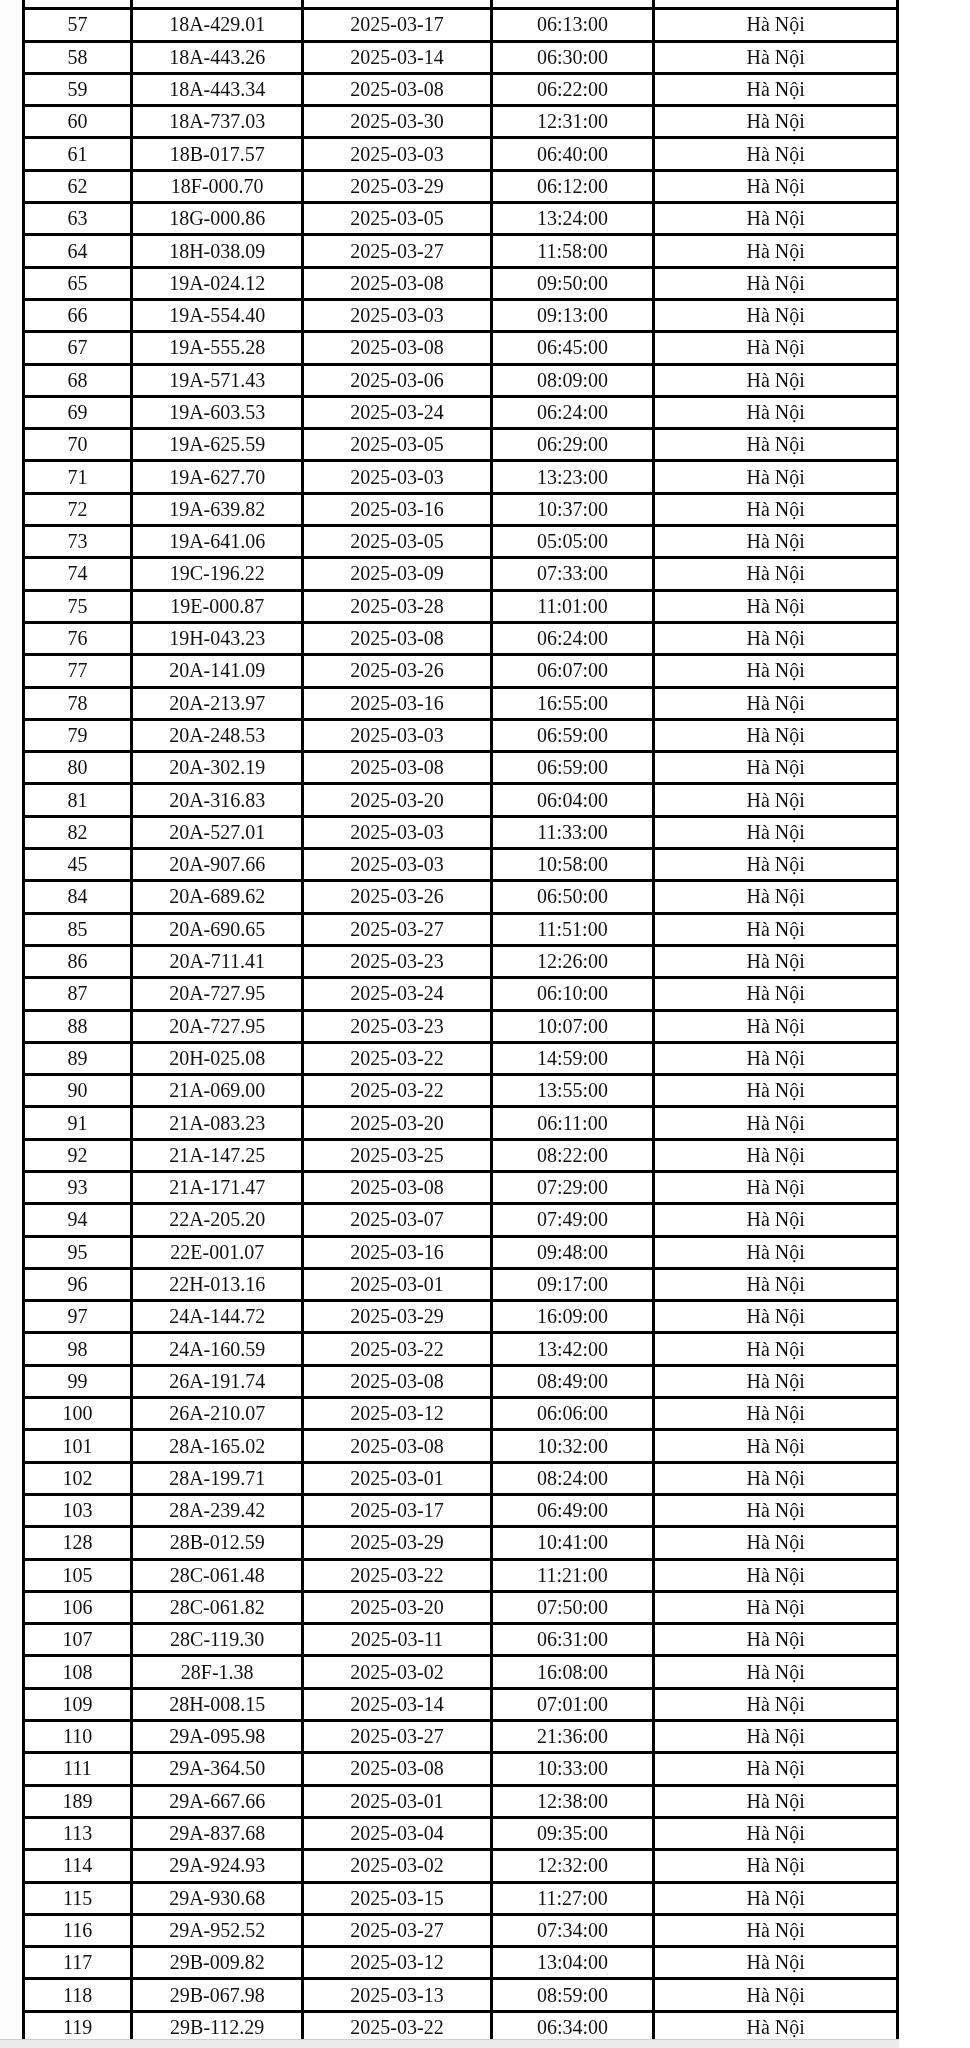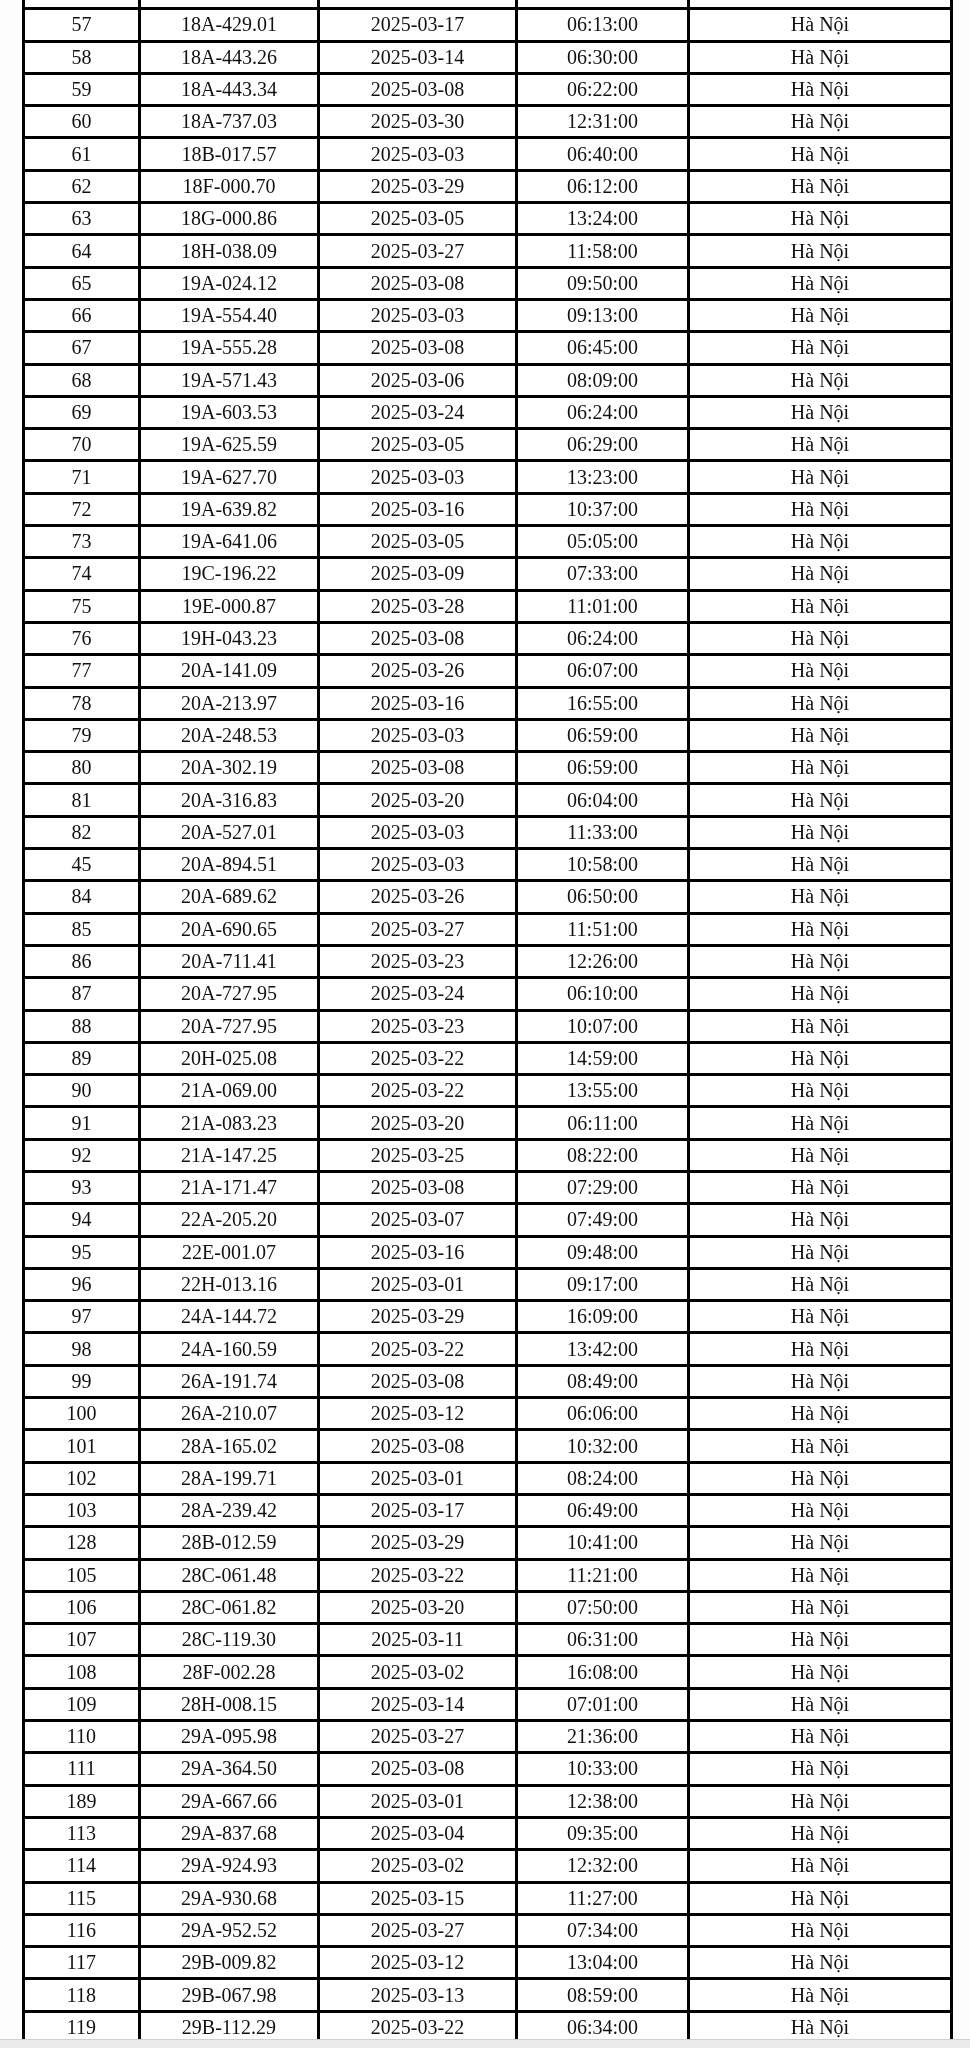--- a/index.html
+++ b/index.html
@@ -6,21 +6,21 @@
     margin: 0;
     padding: 0;
     background: #ffffff;
     width: 970px;
     height: 2048px;
     overflow: hidden;
     font-family: "Liberation Serif", "DejaVu Serif", serif;
   }
   .page {
     position: relative;
-    width: 970px;
+    width: 899px;
     height: 2048px;
     background: #fdfdfd;
     overflow: hidden;
   }
   table.plate-table {
     position: absolute;
     left: 22px;
     top: -25px;
     border-collapse: collapse;
     table-layout: fixed;
@@ -253,21 +253,21 @@
         </tr>
         <tr>
           <td>82</td>
           <td>20A-527.01</td>
           <td>2025-03-03</td>
           <td>11:33:00</td>
           <td>Hà Nội</td>
         </tr>
         <tr>
           <td>45</td>
-          <td>20A-894.51</td>
+          <td>20A-907.66</td>
           <td>2025-03-03</td>
           <td>10:58:00</td>
           <td>Hà Nội</td>
         </tr>
         <tr>
           <td>84</td>
           <td>20A-689.62</td>
           <td>2025-03-26</td>
           <td>06:50:00</td>
           <td>Hà Nội</td>
@@ -428,21 +428,21 @@
         </tr>
         <tr>
           <td>107</td>
           <td>28C-119.30</td>
           <td>2025-03-11</td>
           <td>06:31:00</td>
           <td>Hà Nội</td>
         </tr>
         <tr>
           <td>108</td>
-          <td>28F-002.28</td>
+          <td>28F-1.38</td>
           <td>2025-03-02</td>
           <td>16:08:00</td>
           <td>Hà Nội</td>
         </tr>
         <tr>
           <td>109</td>
           <td>28H-008.15</td>
           <td>2025-03-14</td>
           <td>07:01:00</td>
           <td>Hà Nội</td>

